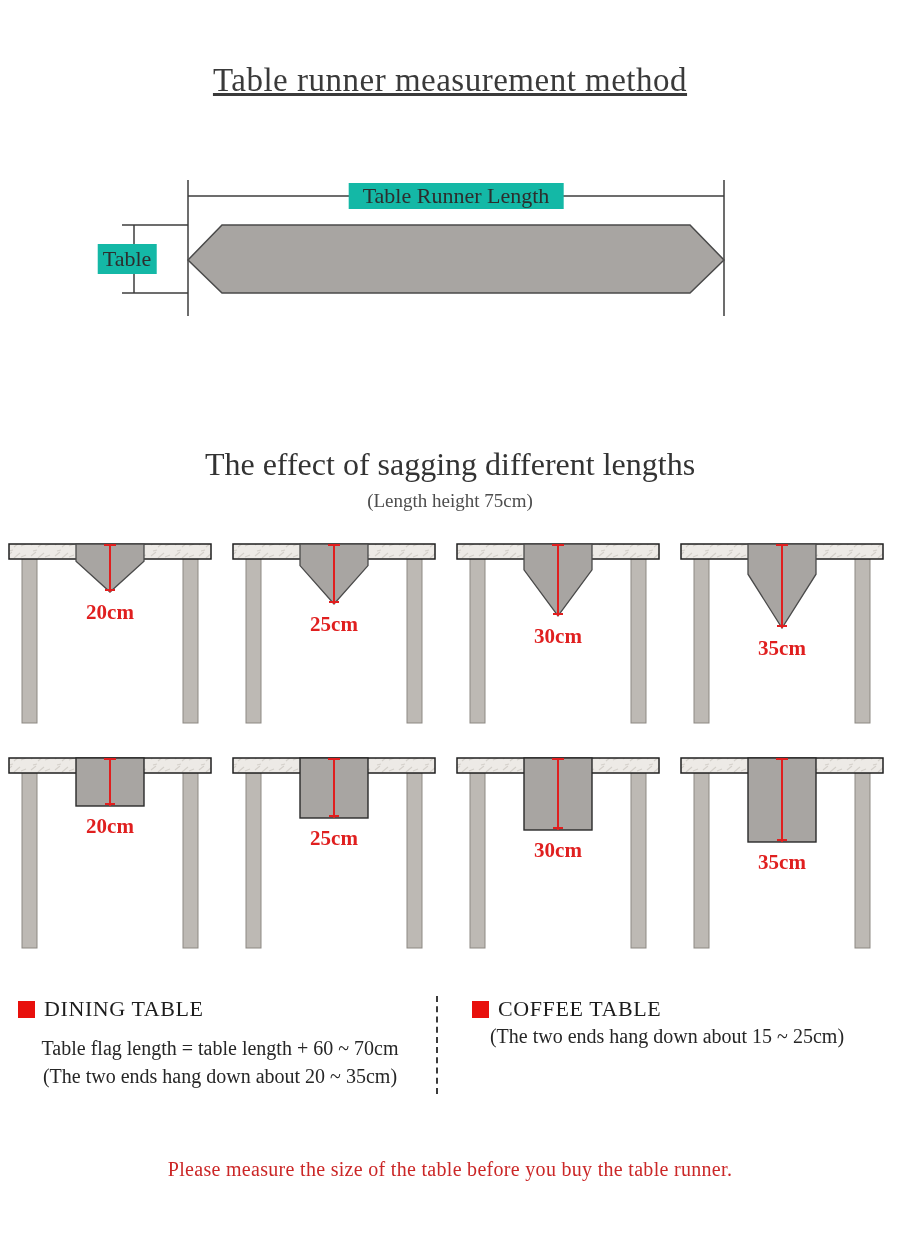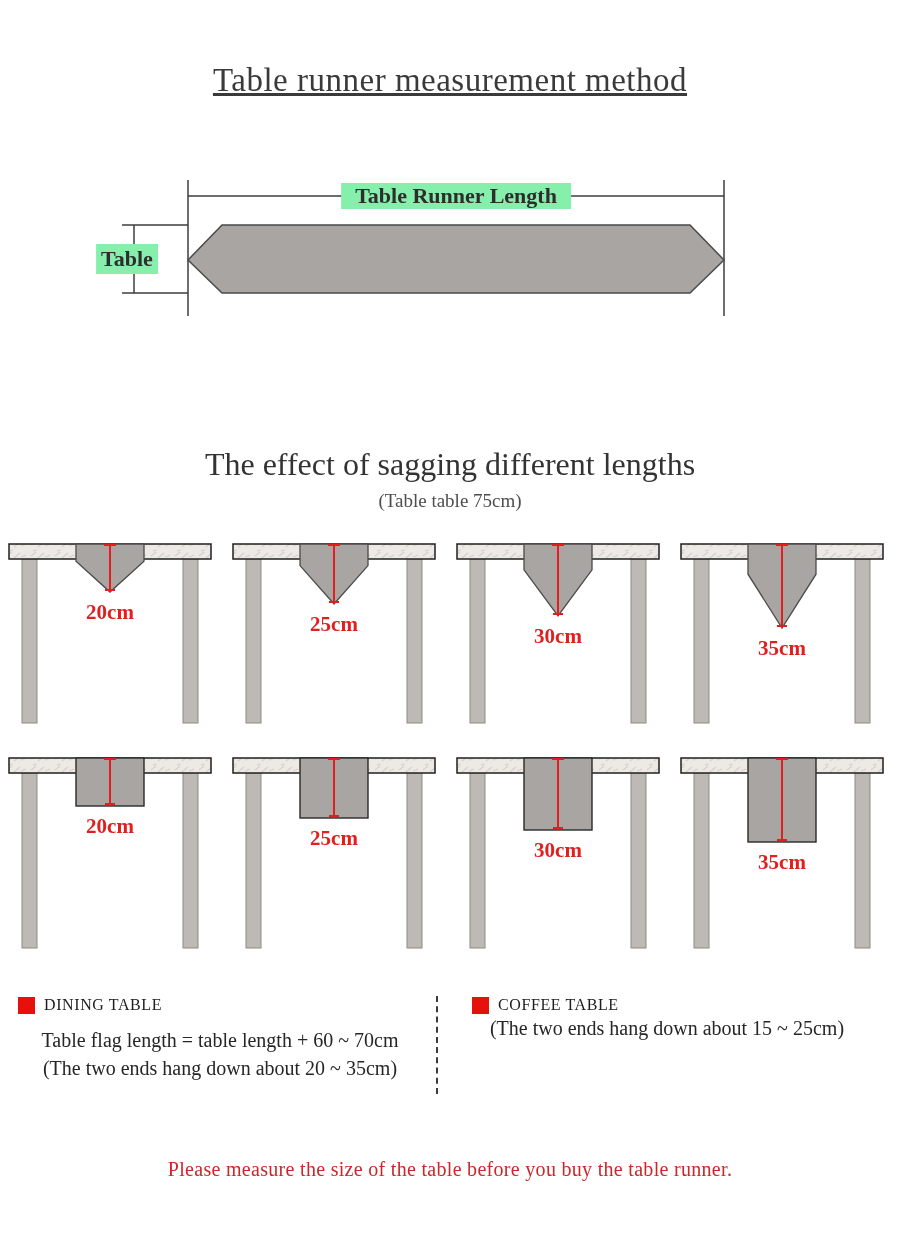--- a/index.html
+++ b/index.html
@@ -16,37 +16,37 @@
     letter-spacing:0.5px;
     color:#3a3a3a;
     margin-top:62px;
     height:42px;
     text-decoration:underline;
   }
   
   .diagram { position:relative; width:900px; height:150px; margin-top:68px; }
   .diagram svg { position:absolute; left:0; top:0; }
   .dim-label {
-    position:absolute; background:#86efac;
-    font-size:22px; color:#2d2d2d; white-space:nowrap;font-weight:bold;
+    position:absolute; background:#14b8a6;
+    font-size:22px; color:#2d2d2d; white-space:nowrap;
   }
   .len-label { left:456px; top:24px; transform:translate(-50%,-50%); padding:0 14px; }
   .width-label { left:127px; top:87px; transform:translate(-50%,-50%); padding:2px 5px; }
   
   .sag-title { text-align:center; font-size:32px; color:#333333; margin-top:124px; }
   .sag-sub   { text-align:center; font-size:19px; color:#4d4d4d; margin-top:7px; }
   .sag-row   { display:flex; justify-content:center; gap:6px; margin-top:26px; }
   .sag-row.second { margin-top:14px; }
   .sag-fig { flex:0 0 auto; }
   svg text { font-family:"Liberation Serif", serif; }
   
   .guides { display:flex; align-items:flex-start; margin-top:28px; padding:0 6px; }
   .guide-col { width:428px; }
   .guide-col.right { flex:1; }
-  .guide-head { display:flex; align-items:center; gap:9px; padding-left:12px; font-size:16px; }
+  .guide-head { display:flex; align-items:center; gap:9px; padding-left:12px; font-size:22px; }
   .guide-col.right .guide-head { padding-left:32px; }
   .red-sq { width:17px; height:17px; background:#e8100c; flex:0 0 auto; }
   .guide-title { color:#1d1d1d; letter-spacing:0.6px; }
   .guide-line { text-align:center; font-size:20px; line-height:28px; color:#262626; }
   .guide-line.first { margin-top:12px; }
   .guide-divider { width:0; border-left:2px dashed #3b3b3b; height:98px; margin:0 2px; align-self:center; }
   
   .note { text-align:center; font-size:20px; letter-spacing:0.3px; color:#cb2727; margin-top:64px; }
 </style>
 </head>
@@ -66,21 +66,21 @@
     <line x1="122" y1="121" x2="188" y2="121" stroke="#3c3c3c" stroke-width="1.5"></line>
     <line x1="134" y1="53" x2="134" y2="121" stroke="#3c3c3c" stroke-width="1.5"></line>
 
     <polygon points="188,88 222,53 690,53 724,88 690,121 222,121" fill="#a8a5a2" stroke="#4a4a4a" stroke-width="1.5"></polygon>
   </svg>
   <span class="dim-label len-label">Table Runner Length</span>
   <span class="dim-label width-label">Table</span>
 </div>
 
 <div class="sag-title">The effect of sagging different lengths</div>
-<div class="sag-sub">(Table table 75cm)</div>
+<div class="sag-sub">(Length height 75cm)</div>
 
 <div class="sag-row">
     <div class="sag-fig"><svg width="218" height="196" viewBox="0 0 218 196">
         <defs>
           <pattern id="tex00" width="24" height="11" patternUnits="userSpaceOnUse">
           <rect width="24" height="11" fill="#edeae6"></rect>
           <path d="M2 7 L7 3 M9 9 L15 4 M16 8 L21 6 M4 2 L8 1" stroke="#d4d0ca" stroke-width="1.1" fill="none"></path>
         </pattern>
         </defs>
         <rect x="17" y="20" width="15" height="165" fill="#bdb9b4" stroke="#8d8983" stroke-width="1"></rect>

